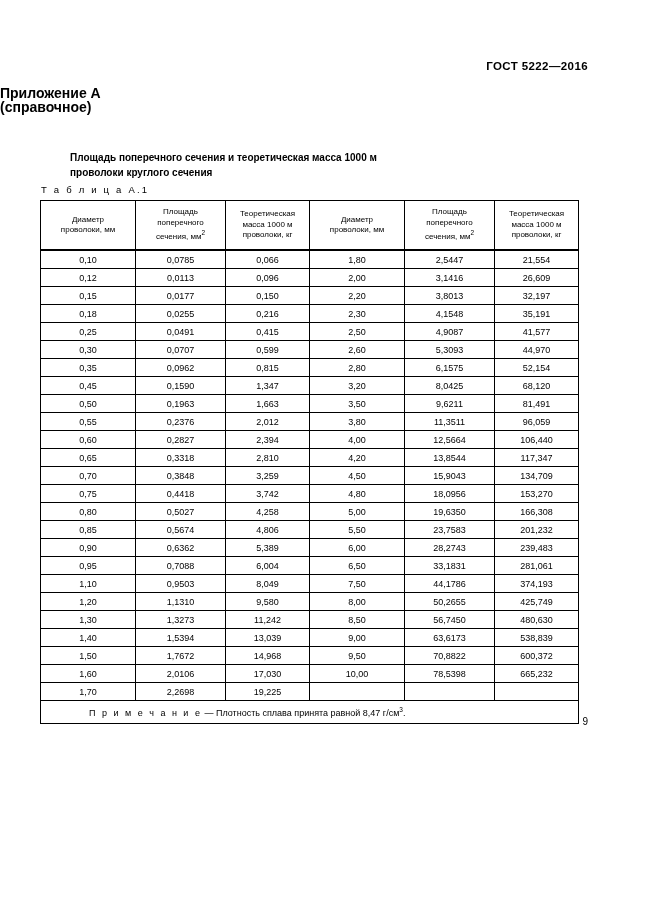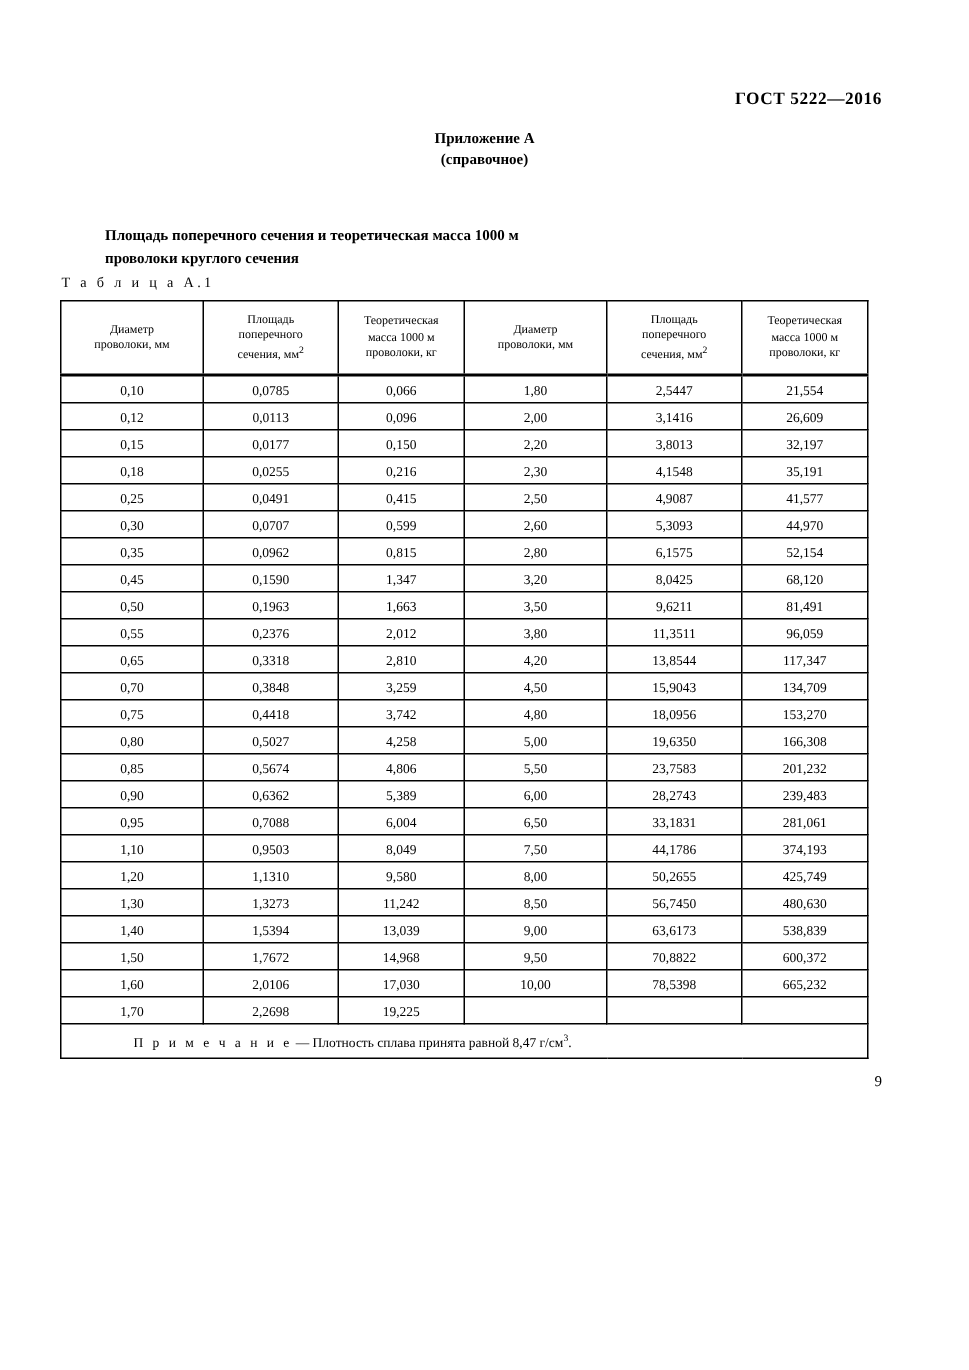--- a/index.html
+++ b/index.html
@@ -14,41 +14,39 @@
     font-family: "Liberation Sans", sans-serif;
     color: #000000;
     overflow: hidden;
   }
 
   .page {
     position: absolute;
     left: 0; top: 0;
     width: 646px;
     height: 805px;
-    font-family: Liberation Serif, serif;
   }
 
   
   .gost-header {
     position: absolute;
     right: 58px;
     top: 60px;
     font-size: 11.5px;
     font-weight: bold;
     letter-spacing: 0.4px;
     white-space: nowrap;
   }
 
   
   .appendix {
     position: absolute;
     left: 0; right: 0;
     top: 86px;
-    text-align: center;
-    font-size: 10px;
+    font-size: 14px;
     font-weight: bold;
     line-height: 14px;
   }
   .appendix .sub {
     font-weight: bold;
   }
 
   
   .title {
     position: absolute;
@@ -274,20 +272,28 @@
           </tr>
           <tr>
             <td class="v">0,55</td>
             <td class="v">0,2376</td>
             <td class="v">2,012</td>
             <td class="v divider">3,80</td>
             <td class="v">11,3511</td>
             <td class="v">96,059</td>
           </tr>
           <tr>
+            <td class="v">0,60</td>
+            <td class="v">0,2827</td>
+            <td class="v">2,394</td>
+            <td class="v divider">4,00</td>
+            <td class="v">12,5664</td>
+            <td class="v">106,440</td>
+          </tr>
+          <tr>
             <td class="v">0,65</td>
             <td class="v">0,3318</td>
             <td class="v">2,810</td>
             <td class="v divider">4,20</td>
             <td class="v">13,8544</td>
             <td class="v">117,347</td>
           </tr>
           <tr>
             <td class="v">0,70</td>
             <td class="v">0,3848</td>

